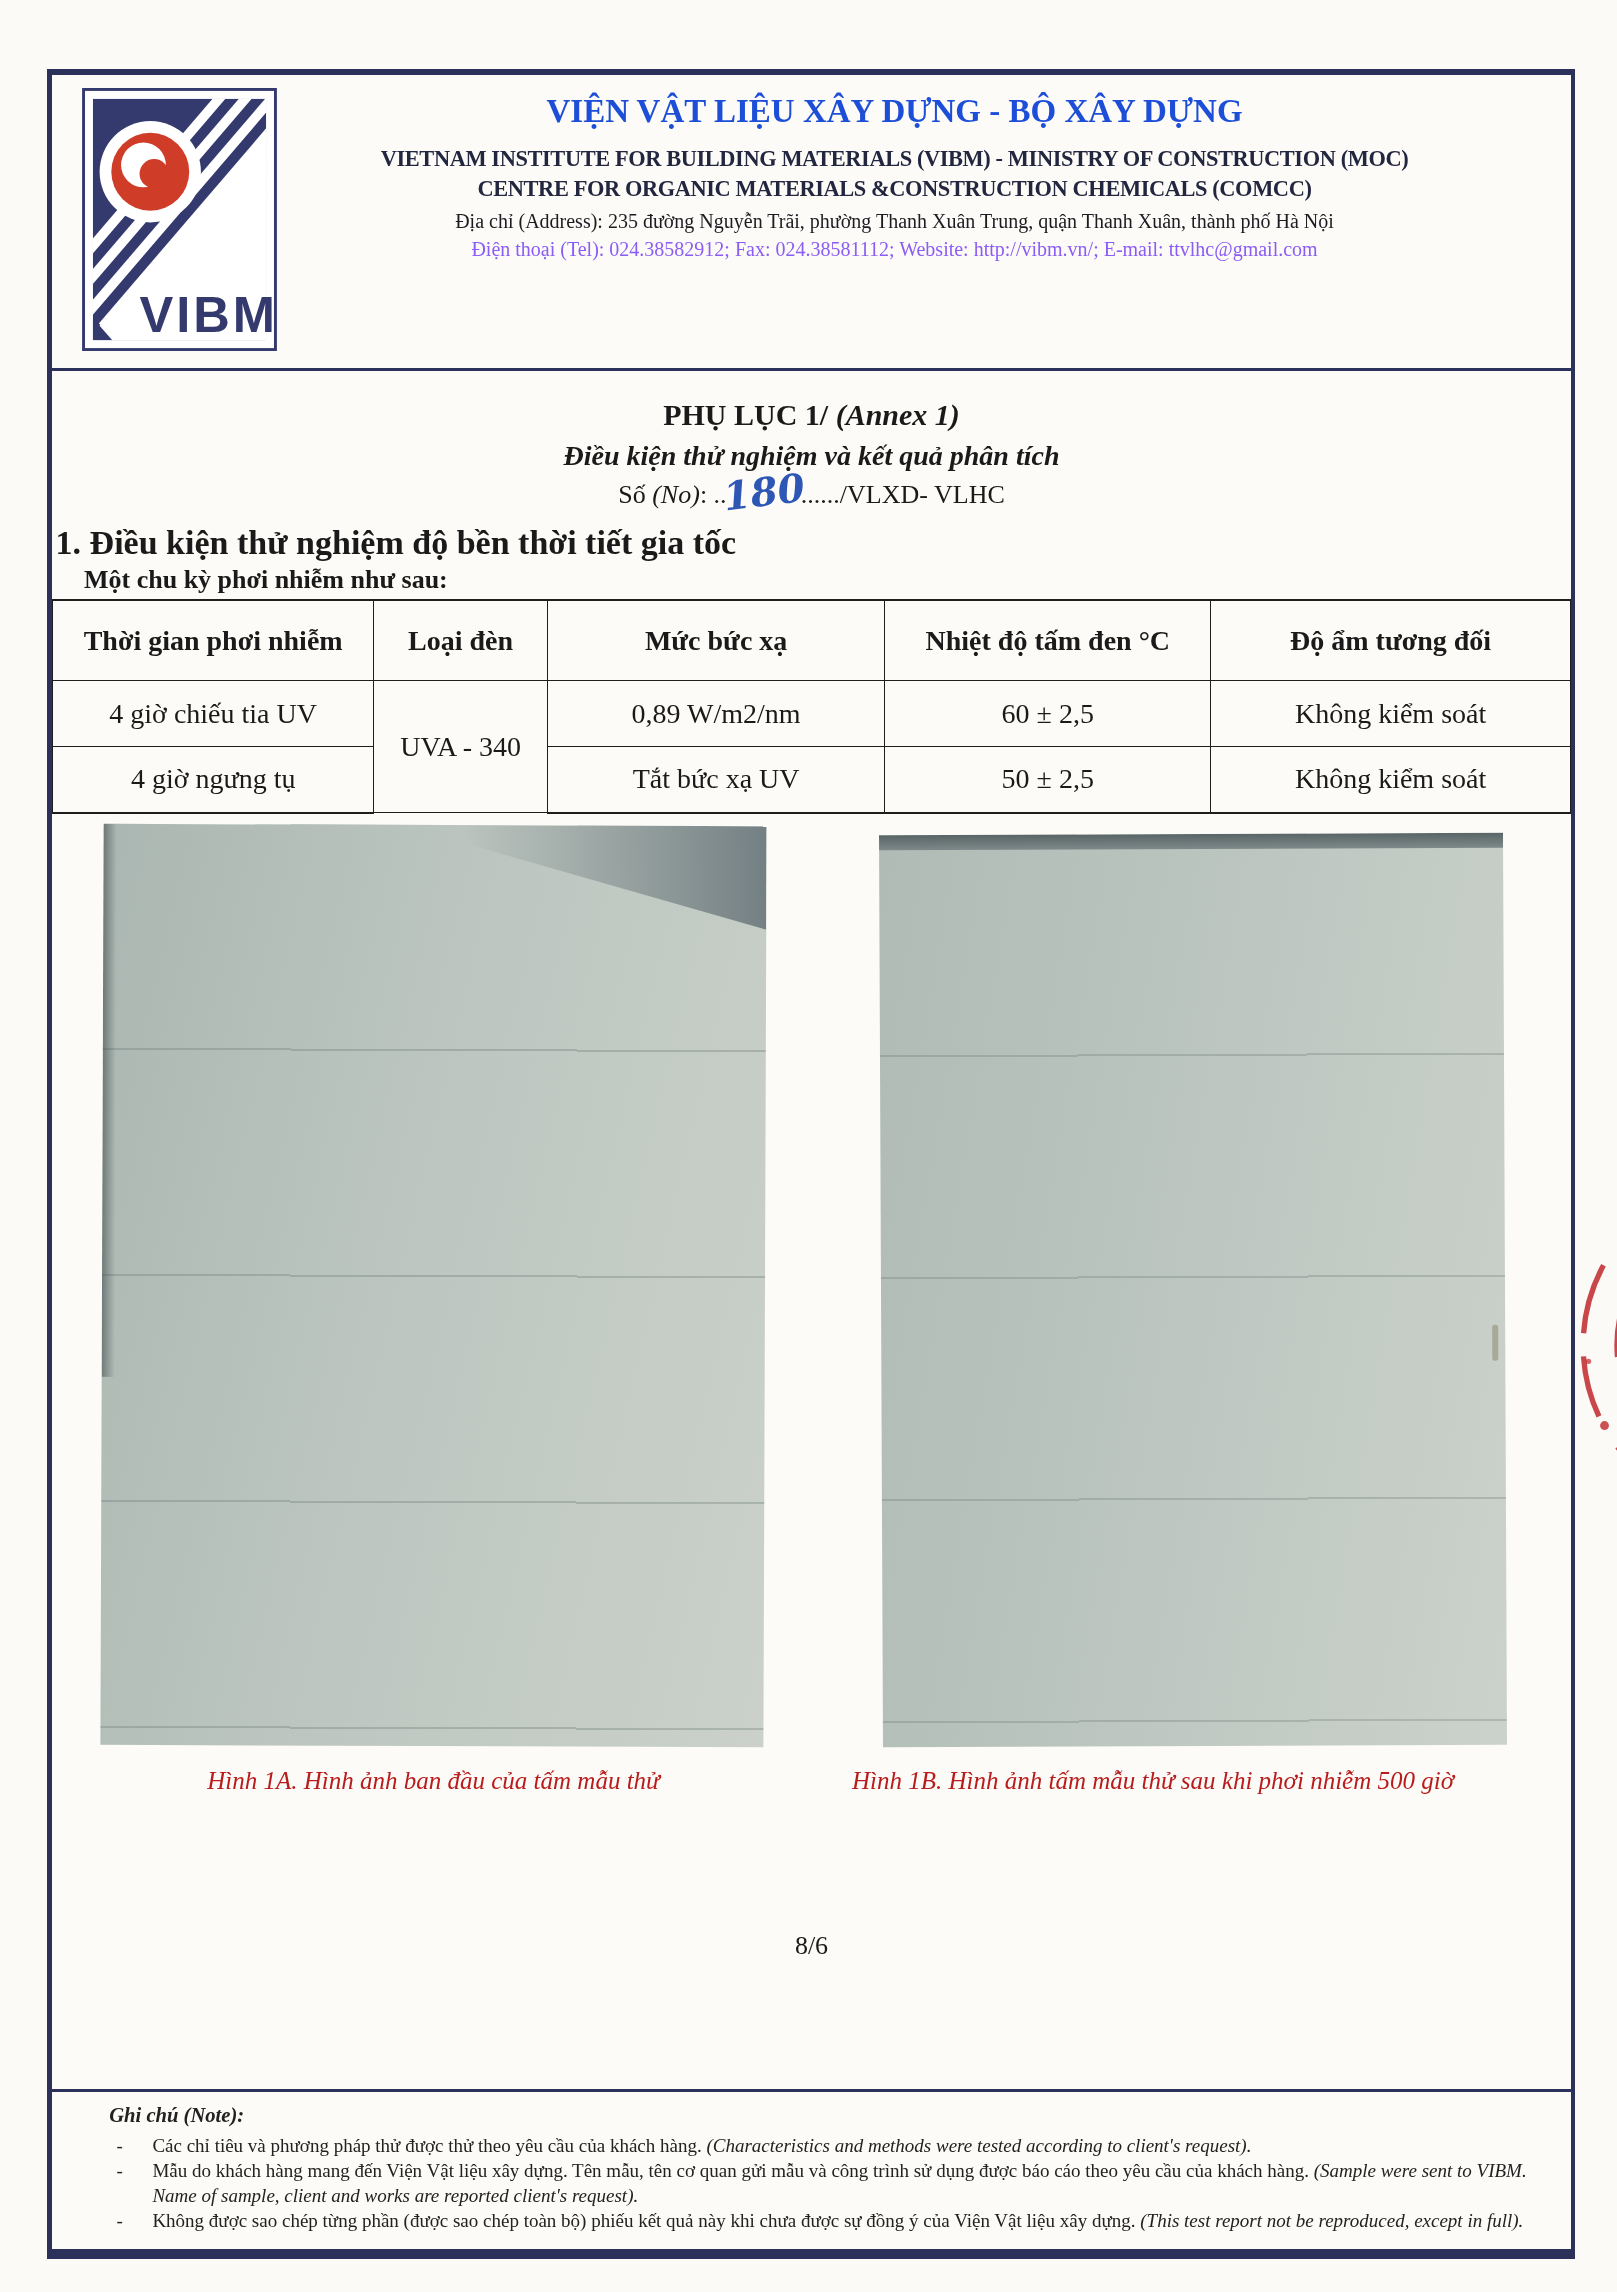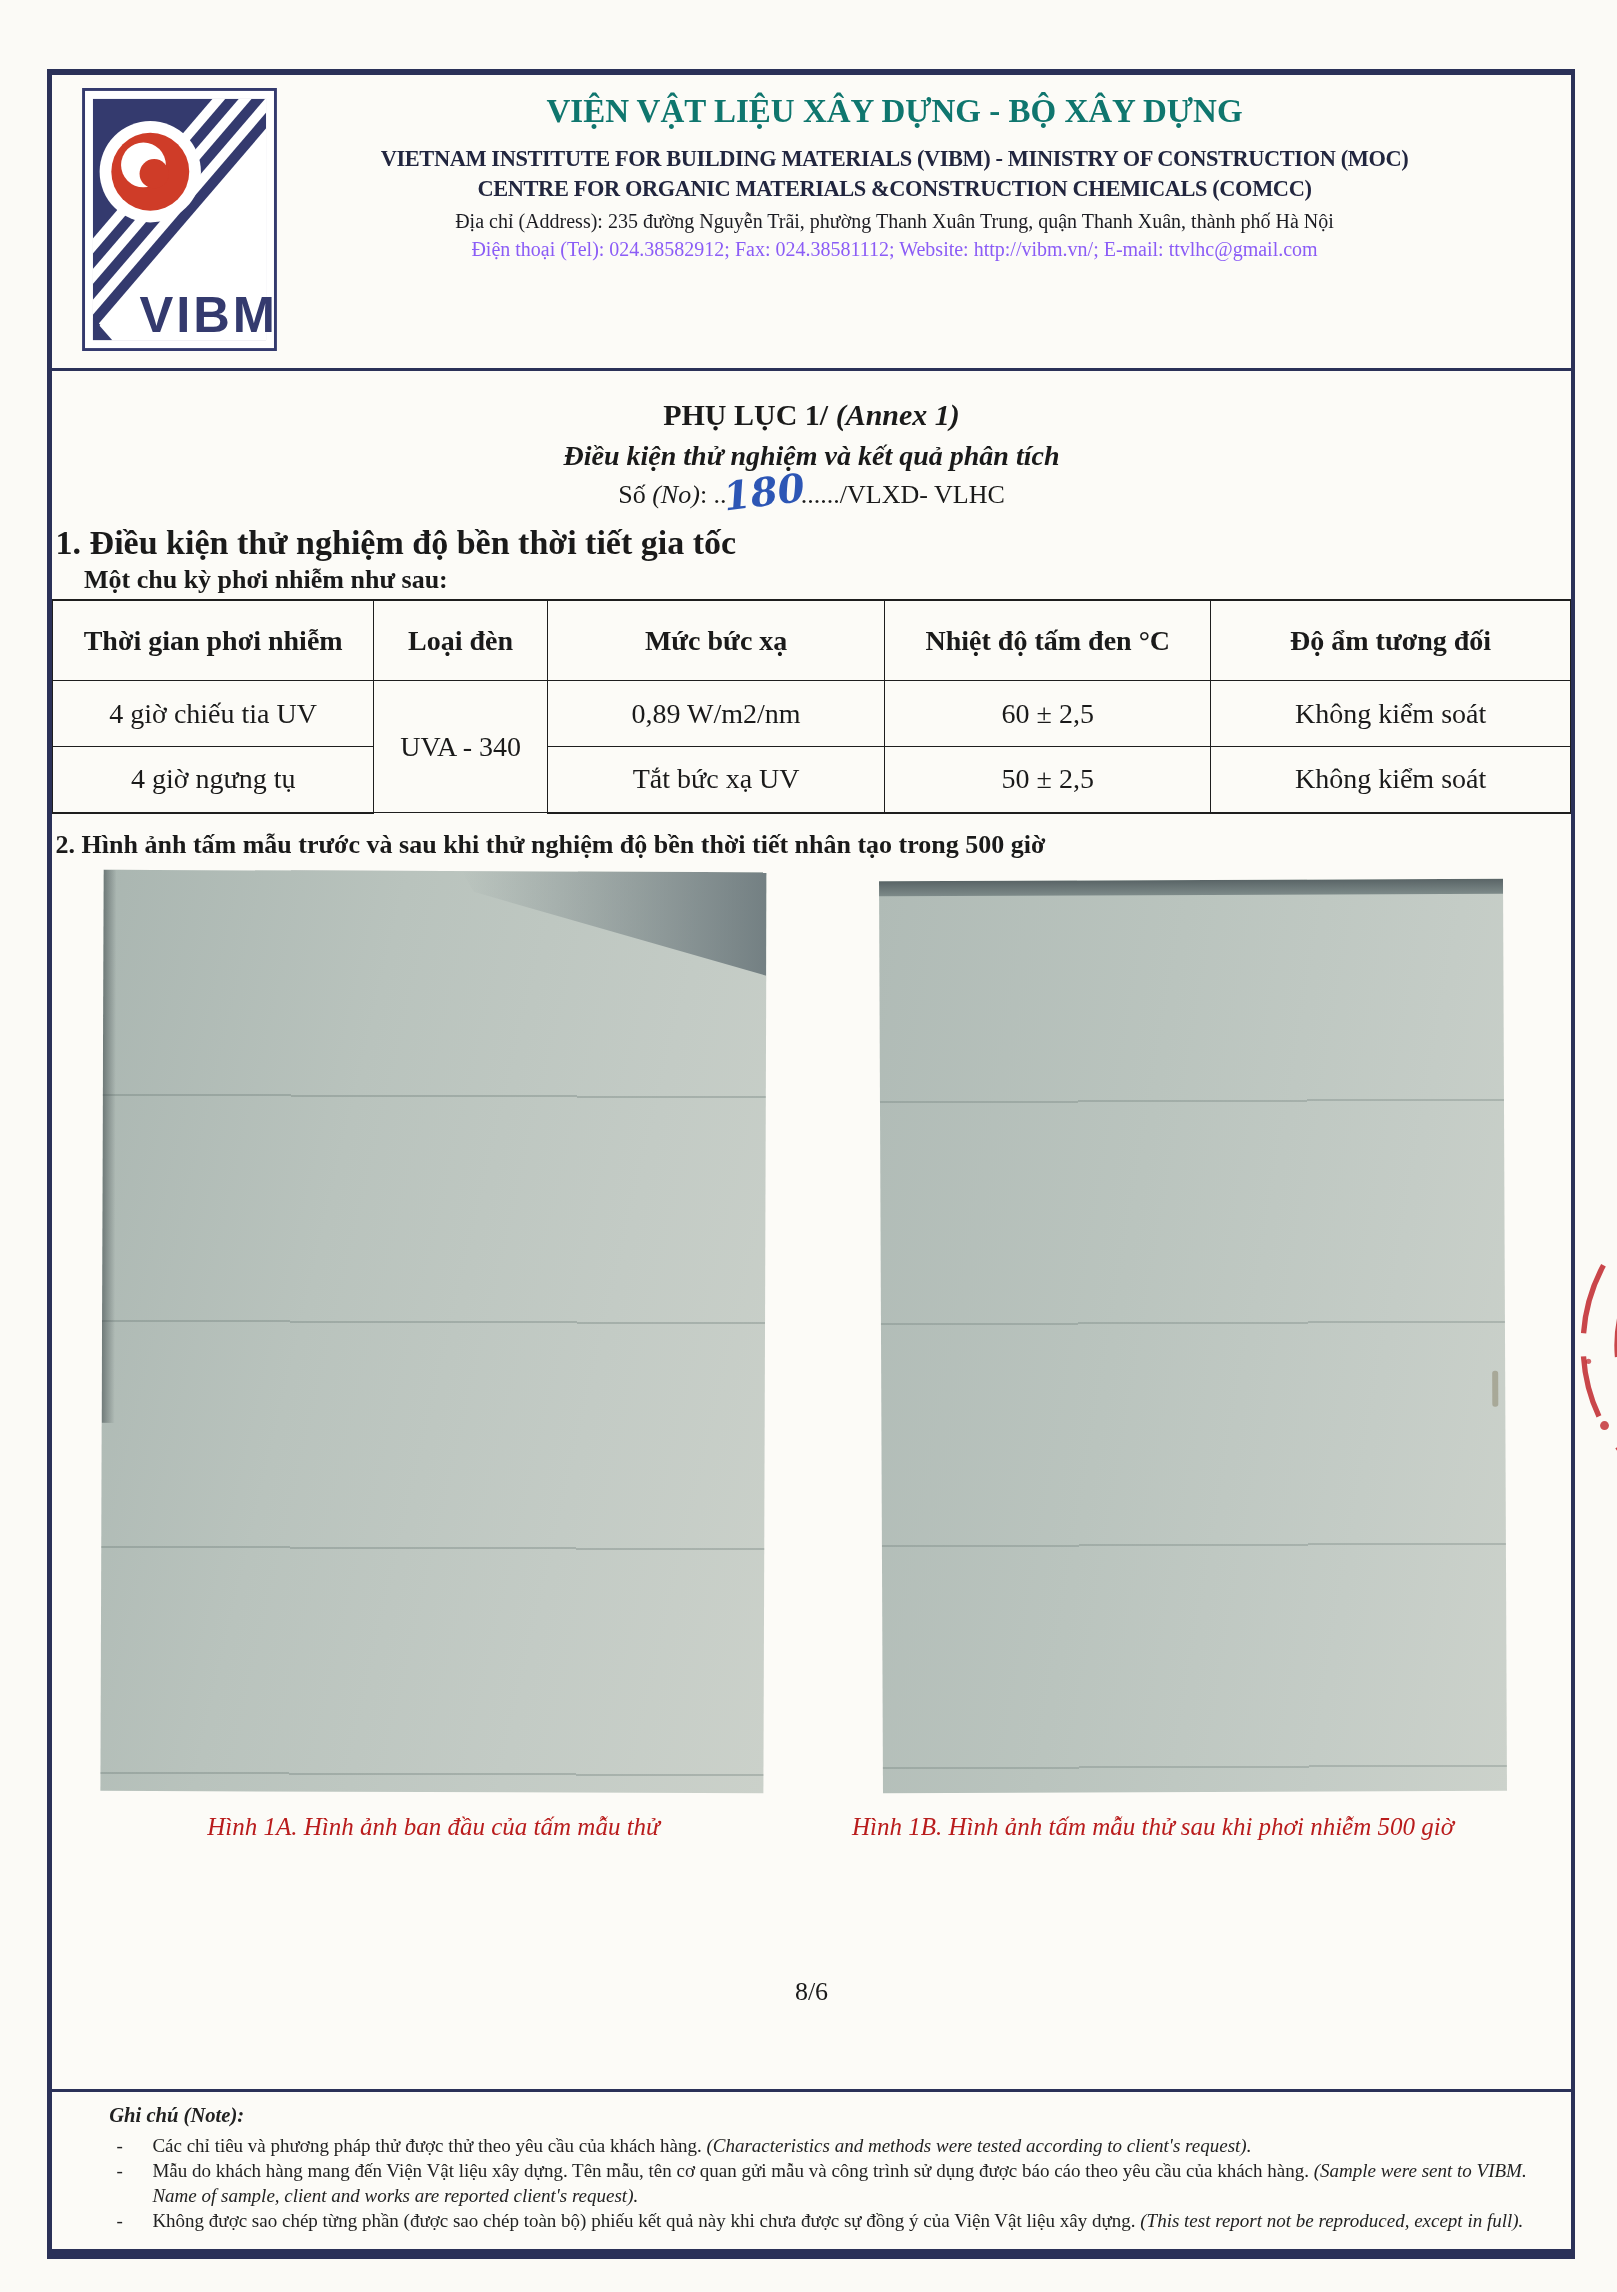--- a/index.html
+++ b/index.html
@@ -21,21 +21,21 @@
   }
   
   .header{
     display:flex;align-items:flex-start;
     height:296px;box-sizing:border-box;
     padding:12.5px 23px 0 30px;
     border-bottom:3.6px solid #2b3158;
   }
   .logo-box{width:195px;height:263px;flex:none;}
   .header-text{flex:1;text-align:center;padding-top:1.8px;padding-right:36px;}
-  .hdr-line1{font-size:33px;font-weight:bold;color:#0f766e;margin-top:3.6px;}
+  .hdr-line1{font-size:33px;font-weight:bold;color:#1d4ed8;margin-top:3.6px;}
   .hdr-line2{font-size:29.6px;font-weight:bold;color:#272c5e;margin-top:10.7px;}
   .hdr-line3{font-size:22.4px;font-weight:bold;color:#22263f;margin-top:16px;letter-spacing:-0.4px;}
   .hdr-line4{font-size:22.4px;font-weight:bold;color:#22263f;margin-top:4.5px;letter-spacing:-0.4px;}
   .hdr-addr{font-size:20px;color:#1c1c22;margin-top:8px;}
   .hdr-contact{font-size:20px;color:#8b5cf6;margin-top:4.5px;}
   
   .title-block{text-align:center;margin-top:27px;}
   .annex-title{font-size:30px;font-weight:bold;}
   .annex-title .it{font-style:italic;}
   .annex-sub{font-size:28px;font-weight:bold;font-style:italic;margin-top:8px;}
@@ -187,21 +187,20 @@
     </tr>
     <tr>
       <td>4 giờ ngưng tụ</td>
       <td>Tắt bức xạ UV</td>
       <td>50 ± 2,5</td>
       <td>Không kiểm soát</td>
     </tr>
   </tbody>
     </table>
 
-  <div class="s2-head">2. Hình ảnh tấm mẫu trước và sau khi thử nghiệm độ bền thời tiết nhân tạo trong 500 giờ</div>
 
   <div class="photos">
     <div class="photo photo-a">
       <div class="wedge"></div>
       <div class="edgeL"></div>
     </div>
     <div class="photo photo-b">
       <div class="topband"></div>
       <div class="speck"></div>
     </div>

